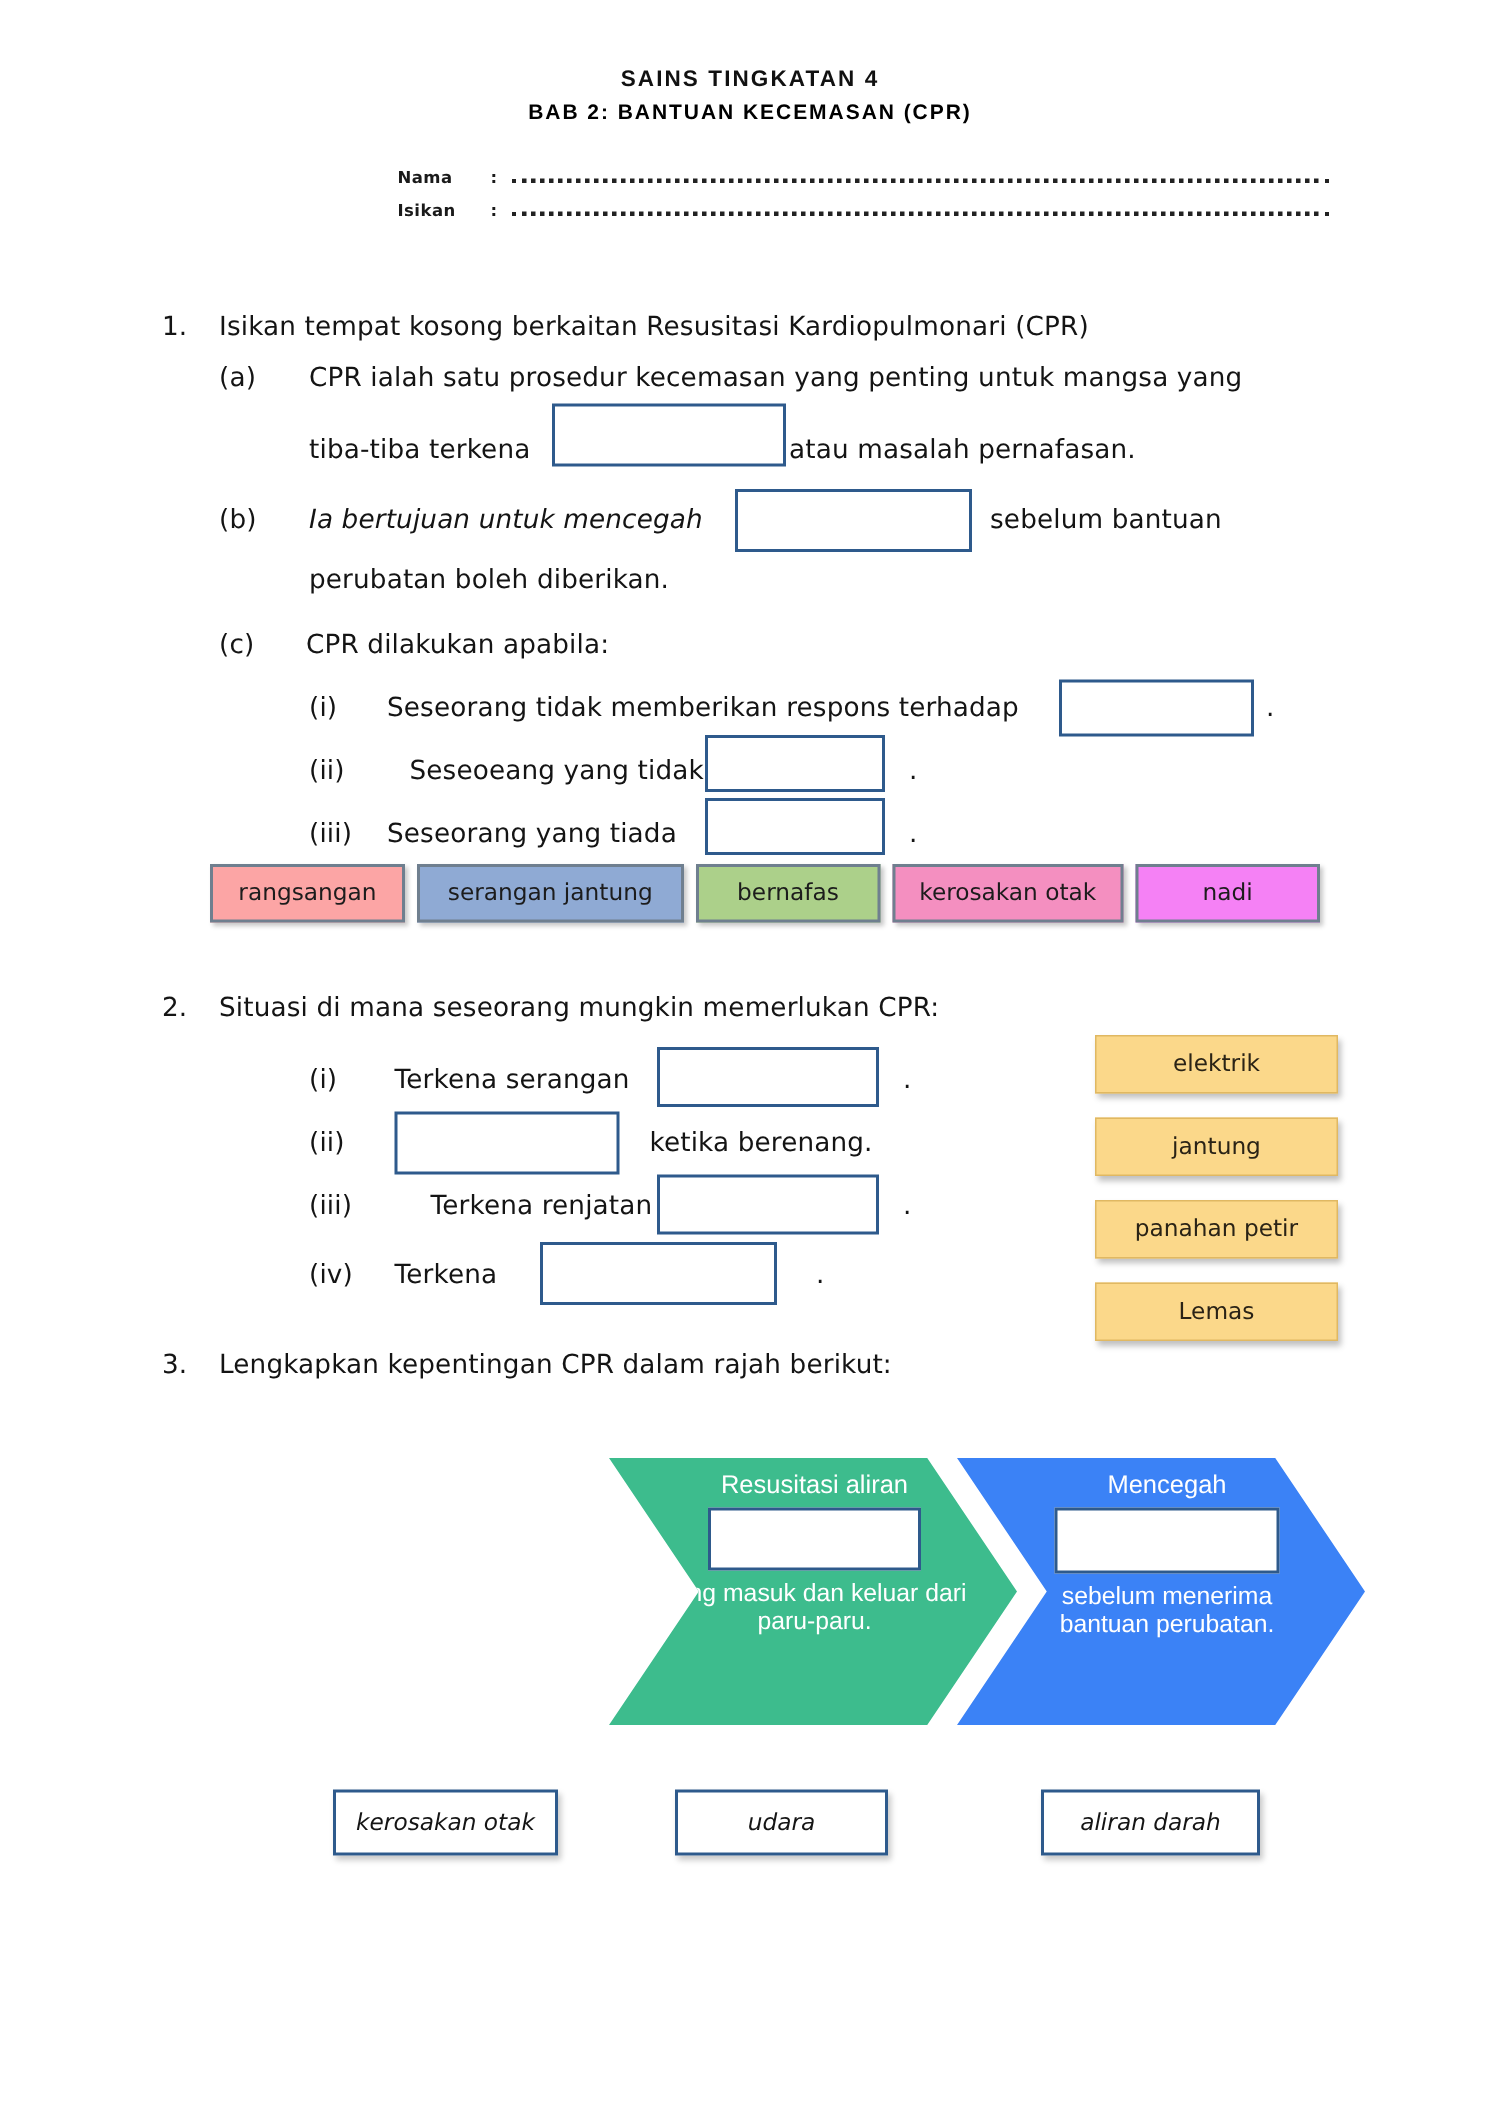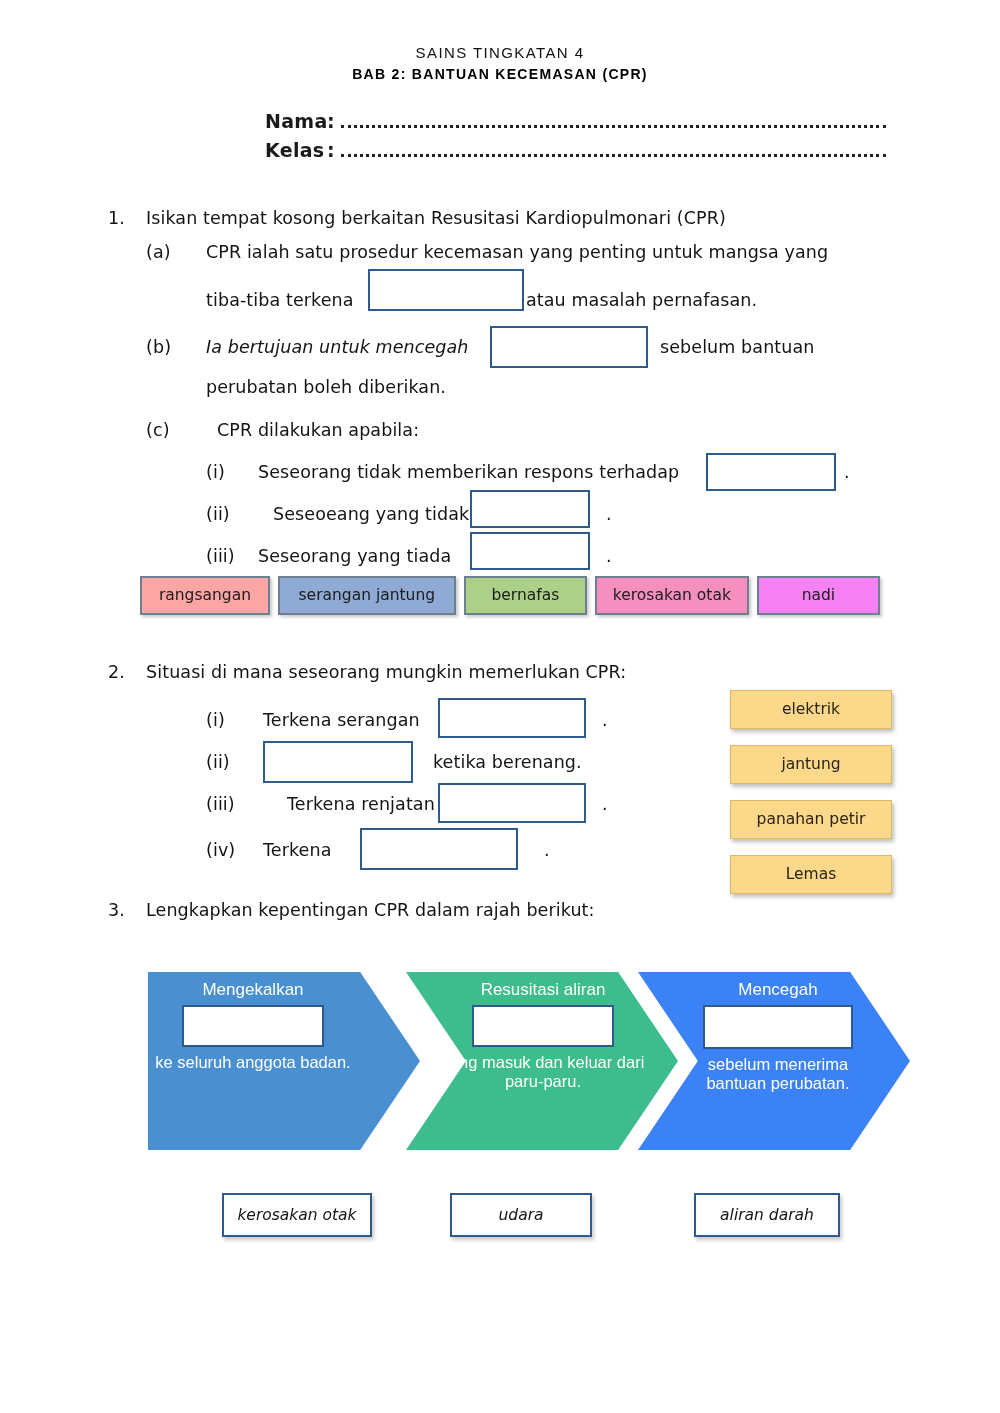--- a/index.html
+++ b/index.html
@@ -11,41 +11,41 @@
     font-family: "DejaVu Sans", sans-serif;
     color: #1a1a1a;
     position: relative;
     overflow: hidden;
   }
 
   
   .header { text-align: center; padding-top: 44px; }
   .title-line1 {
     font-family: "Liberation Sans", sans-serif;
-    font-weight: normal;
+    font-weight: bold;
     font-size: 15px;
     letter-spacing: 1.4px;
     color: #111;
   }
   .title-line2 {
     font-family: "Liberation Sans", sans-serif;
     font-weight: bold;
     font-size: 14px;
     letter-spacing: 1.3px;
     color: #000000;
     margin-top: 5px;
   }
 
   
   .idblock { margin-top: 28px; padding-left: 265px; }
   .idrow {
     display: flex;
     align-items: baseline;
     font-family: "DejaVu Sans", sans-serif;
-    font-size: 19px;
+    font-size: 11px;
     font-weight: bold;
     letter-spacing: .3px;
     margin-bottom: 7px;
   }
   .idlabel { width: 62px; flex: none; }
   .idcolon { width: 14px; flex: none; }
   .iddots {
     flex: 1 1 auto;
     max-width: 545px;
     border-bottom: 3px dotted #222;
@@ -176,21 +176,21 @@
   <div class="title-line2">BAB 2: BANTUAN KECEMASAN (CPR)</div>
 </div>
 
 <div class="idblock">
   <div class="idrow">
     <span class="idlabel">Nama</span>
     <span class="idcolon">:</span>
     <span class="iddots"></span>
   </div>
   <div class="idrow">
-    <span class="idlabel">Kelas</span>
+    <span class="idlabel">Isikan</span>
     <span class="idcolon">:</span>
     <span class="iddots"></span>
   </div>
 </div>
 
 <div id="sec1">
 
   <div class="row qtext" style="height:34px;">
     <span class="lbl" style="left:0;top:0;">1.</span>
     <span class="lbl" style="left:38px;top:0;">Isikan tempat kosong berkaitan Resusitasi Kardiopulmonari (CPR)</span>
@@ -211,21 +211,21 @@
     <span class="lbl" style="left:98px;top:14px;font-style:italic;">Ia bertujuan untuk mencegah</span>
     <span class="blank" style="position:absolute;left:382px;top:3px;width:158px;height:42px;"></span>
     <span class="lbl" style="left:552px;top:14px;">sebelum bantuan</span>
   </div>
   <div class="row qtext" style="height:45px;">
     <span class="lbl" style="left:98px;top:2px;">perubatan boleh diberikan.</span>
   </div>
 
   <div class="row qtext" style="height:36px;">
     <span class="lbl" style="left:38px;top:0;">(c)</span>
-    <span class="lbl" style="left:109px;top:0;">CPR dilakukan apabila:</span>
+    <span class="lbl" style="left:96px;top:0;">CPR dilakukan apabila:</span>
   </div>
 
   <div class="row qtext" style="height:42px;">
     <span class="lbl" style="left:98px;top:6px;">(i)</span>
     <span class="lbl" style="left:150px;top:6px;">Seseorang tidak memberikan respons terhadap</span>
     <span class="blank" style="position:absolute;left:598px;top:-3px;width:130px;height:38px;"></span>
     <span class="lbl" style="left:736px;top:6px;">.</span>
   </div>
 
   <div class="row qtext" style="height:42px;">
@@ -310,27 +310,20 @@
   </div>
 </div>
 
 <div id="sec3head" class="qtext">
   <span style="position:absolute;left:0;top:0;">3.</span>
   <span style="position:absolute;left:38px;top:0;white-space:nowrap;">Lengkapkan kepentingan CPR dalam rajah berikut:</span>
 </div>
 
 <div id="chevrons">
 
-  <div class="chev" style="left:0;width:272px;background:#4A8FD0;clip-path:polygon(0 0, 78% 0, 100% 50%, 78% 100%, 0 100%);">
-    <div class="inner" style="width:210px;">
-      <div class="ct">Mengekalkan</div>
-      <div class="cbox"></div>
-      <div class="cb">ke seluruh anggota badan.</div>
-    </div>
-  </div>
 
   <div class="chev" style="left:258px;width:272px;background:#3DBC8D;clip-path:polygon(0 0, 78% 0, 100% 50%, 78% 100%, 0 100%, 22% 50%);">
     <div class="inner" style="width:210px;margin-left:32px;">
       <div class="ct">Resusitasi aliran</div>
       <div class="cbox"></div>
       <div class="cb">yang masuk dan keluar dari paru-paru.</div>
     </div>
   </div>
 
   <div class="chev" style="left:490px;width:272px;background:#3b82f6;clip-path:polygon(0 0, 78% 0, 100% 50%, 78% 100%, 0 100%, 22% 50%);">

